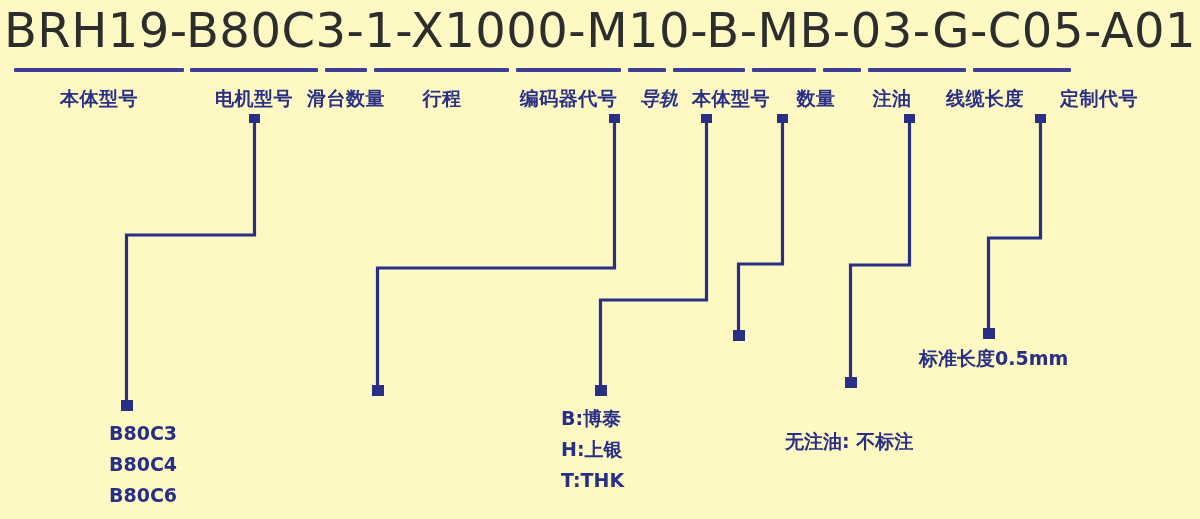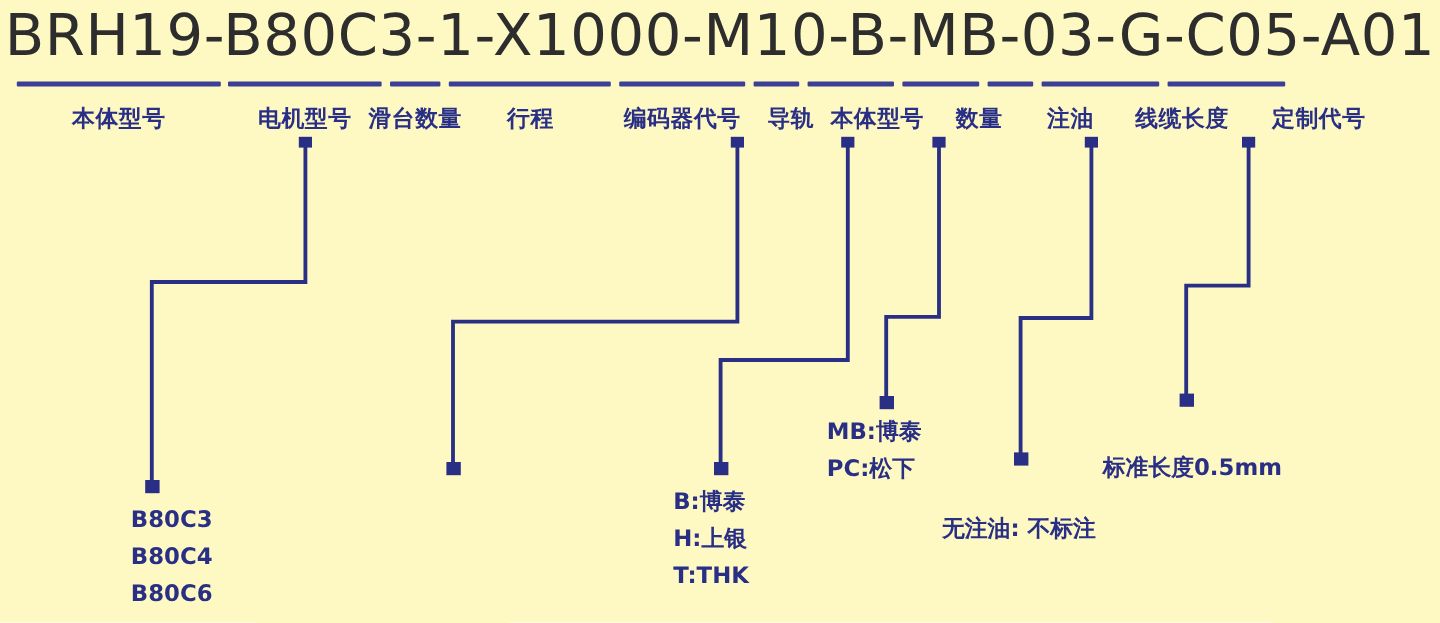--- a/index.html
+++ b/index.html
@@ -101,21 +101,21 @@
   <div class="seg-rule" style="left:752px; top:68px; width:64px;"></div>
   <div class="seg-rule" style="left:823px; top:68px; width:38px;"></div>
   <div class="seg-rule" style="left:868px; top:68px; width:98px;"></div>
   <div class="seg-rule" style="left:973px; top:68px; width:98px;"></div>
 
   <div class="field-label" style="left:14px;  width:170px;">本体型号</div>
   <div class="field-label" style="left:190px; width:128px;">电机型号</div>
   <div class="field-label" style="left:304px; width:84px;text-align:center;">滑台数量</div>
   <div class="field-label" style="left:400px; width:84px;">行程</div>
   <div class="field-label" style="left:506px; width:125px;">编码器代号</div>
-  <div class="field-label" style="left:636px; width:46px;">导轨</div>
+  <div class="field-label" style="left:636px; width:46px;font-style:italic;">导轨</div>
   <div class="field-label" style="left:688px; width:86px;">本体型号</div>
   <div class="field-label" style="left:786px; width:60px;">数量</div>
   <div class="field-label" style="left:862px; width:60px;">注油</div>
   <div class="field-label" style="left:930px; width:110px;">线缆长度</div>
   <div class="field-label" style="left:1044px; width:110px;">定制代号</div>
 
   <svg id="connectors" viewBox="0 0 1200 519">
 
     <path d="M 254.5 118 L 254.5 235 L 126.5 235 L 126.5 405"></path>
     <rect class="node" x="249" y="114" width="11" height="9"></rect>
@@ -148,26 +148,22 @@
     <span class="opt">B80C6</span>
   </div>
 
 
   <div class="callout" style="left:561px; top:403px;">
     <span class="opt">B:博泰</span>
     <span class="opt">H:上银</span>
     <span class="opt">T:THK</span>
   </div>
 
-  <div class="callout" style="left:689px; top:345px;">
-    <span class="opt">MB:博泰</span>
-    <span class="opt">PC:松下</span>
-  </div>
 
   <div class="callout" style="left:785px; top:380px;margin-top:46px;">
     <span class="opt">无注油: 不标注</span>
   </div>
 
-  <div class="callout" style="left:919px; top:343px;margin-top:32px;">
+  <div class="callout" style="left:919px; top:343px;">
     <span class="opt">标准长度0.5mm</span>
   </div>
 
 </div>
 
 </body></html>

